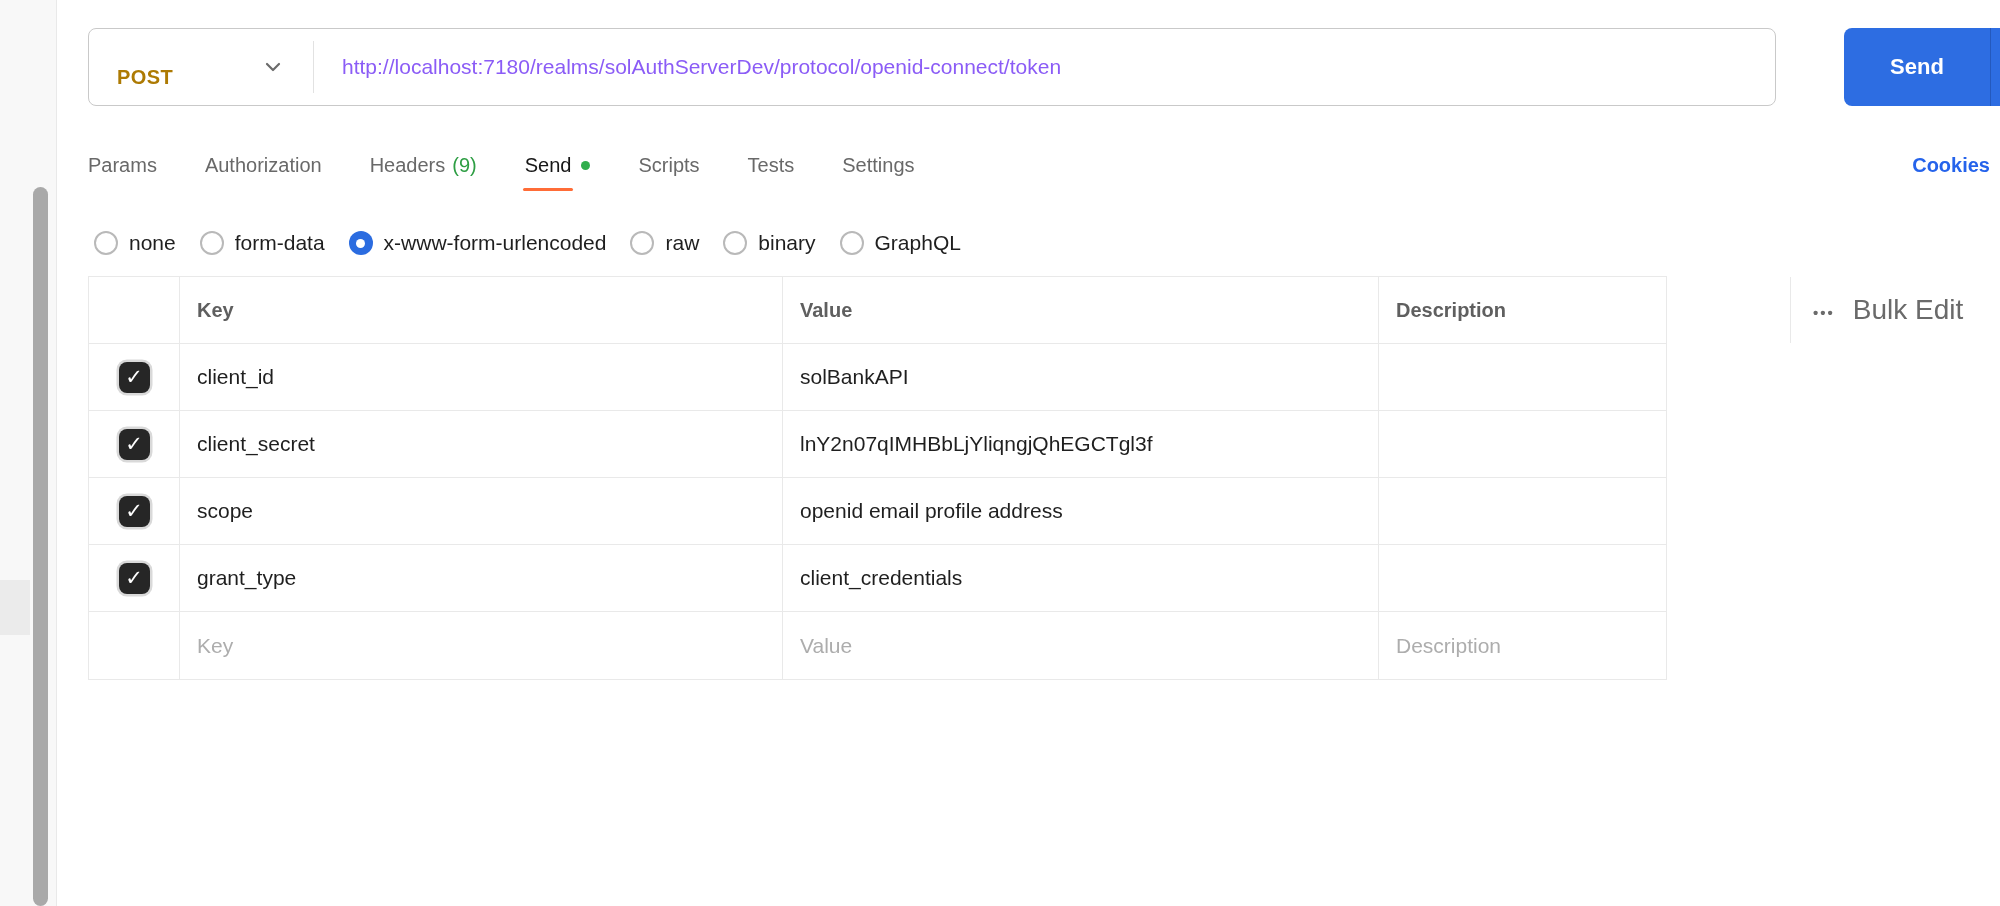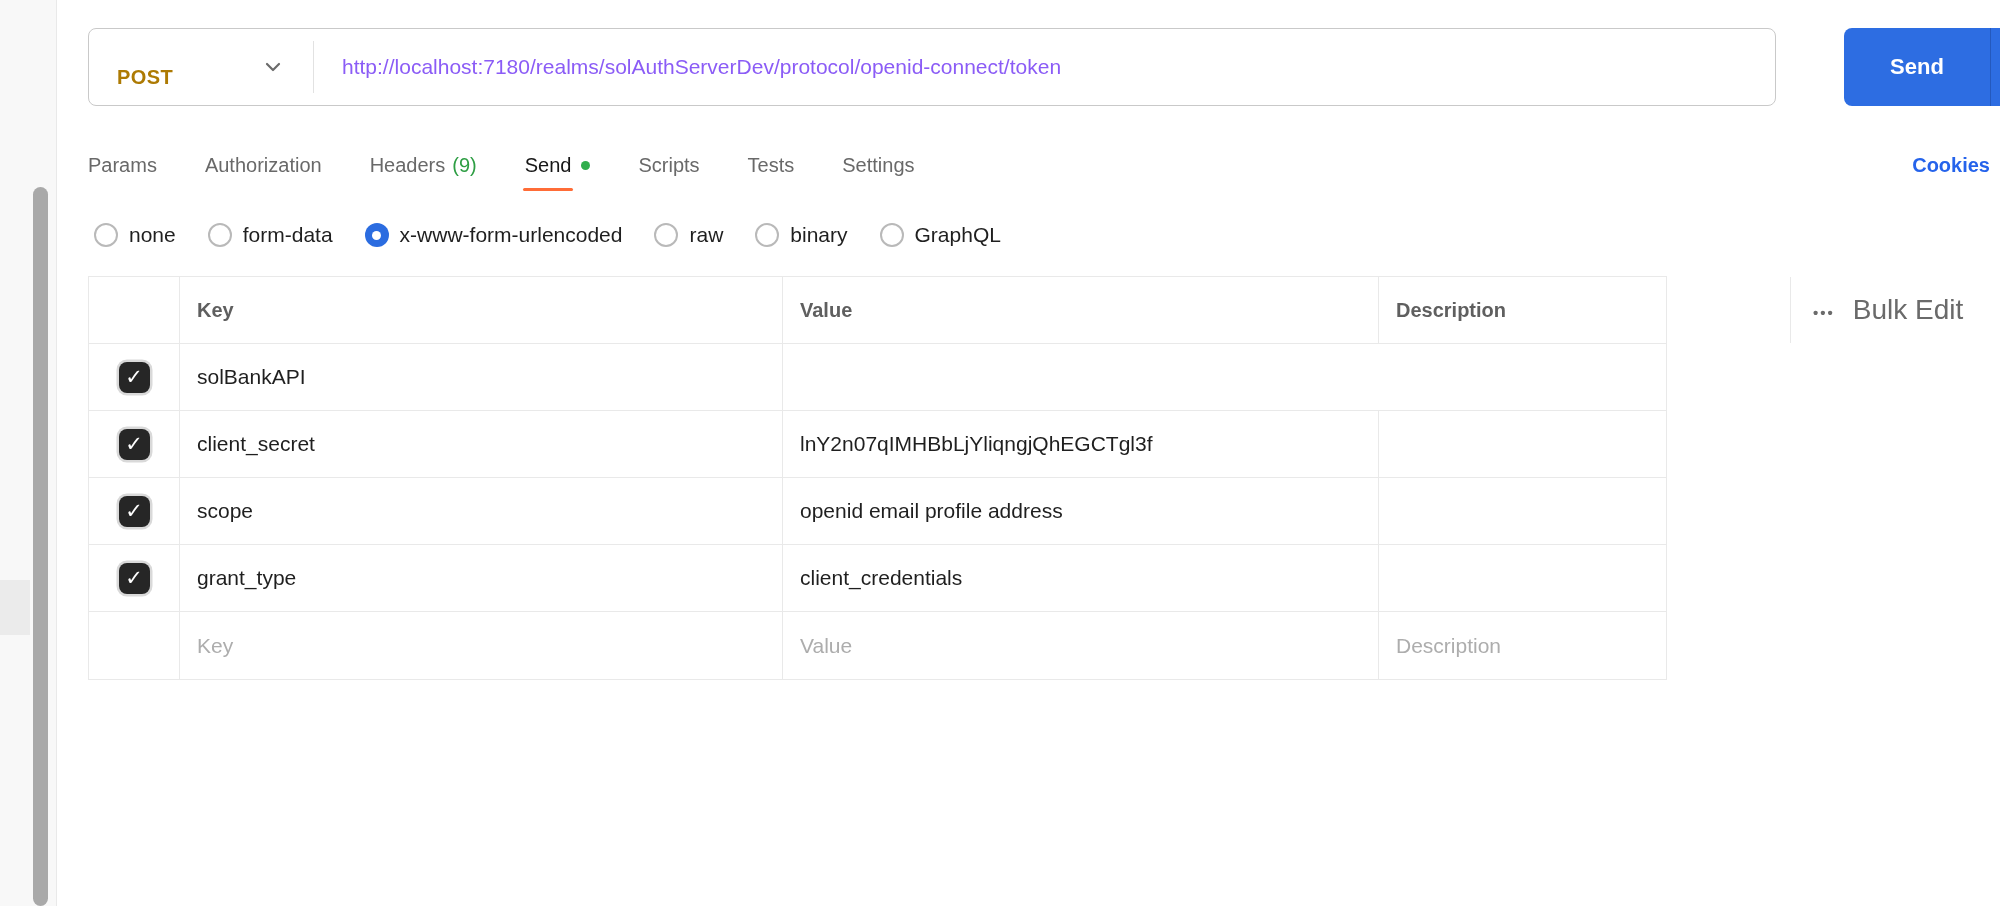--- a/index.html
+++ b/index.html
@@ -43,21 +43,21 @@
     font-size:20px; color:#696969; white-space:nowrap; }
   .tab-label { position:relative; }
   .tab.active { color:#171717; font-weight:500; }
   .tab.active .tab-label::after { content:""; position:absolute; left:-2px; right:-2px; bottom:-14px;
     height:3px; background:#ff6c37; border-radius:2px; }
   .tab-count { color:#2e9e44; margin-left:7px; }
   .tab-dot { width:9px; height:9px; border-radius:50%; background:#30ae4c; margin-left:10px; }
   .cookies { margin-left:auto; font-size:20px; font-weight:700; color:#2563eb; cursor:pointer; text-decoration:none; }
 
   
-  .modes { position:absolute; left:94px; top:212px; height:46px; display:flex; align-items:center; gap:32px; }
+  .modes { position:absolute; left:94px; top:220px; height:46px; display:flex; align-items:center; gap:24px; }
   .mode { display:flex; align-items:center; gap:11px; cursor:pointer; font-size:21px; color:#1f1f1f; }
   .radio { width:24px; height:24px; border-radius:50%; border:2px solid #b9b9b9; background:#fff; position:relative; flex:none; }
   .mode.selected .radio { border:none; background:#2b6ce0; }
   .mode.selected .radio::after { content:""; position:absolute; left:50%; top:50%; width:9px; height:9px;
     margin:-4.5px 0 0 -4.5px; border-radius:50%; background:#ffffff; }
 
   
   .ptable { position:absolute; left:88px; top:276px; width:1579px; border:1px solid #e9e9e9; background:#fff; }
   .trow { display:grid; height:67px; border-bottom:1px solid #e9e9e9; }
   .trow:last-child { border-bottom:none; }
@@ -171,20 +171,21 @@
       <span class="bulk-label">Bulk Edit</span>
     </div>
   </div>
 
   <div class="trow body">
     <div class="cell cb">
       <span class="checkbox">
         <span class="mark">✓</span>
       </span>
     </div>
+    <div class="cell">client_id</div>
     <div class="cell">solBankAPI</div>
     <div class="cell"></div>
   </div>
 
   <div class="trow body">
     <div class="cell cb">
       <span class="checkbox">
         <span class="mark">✓</span>
       </span>
     </div>

